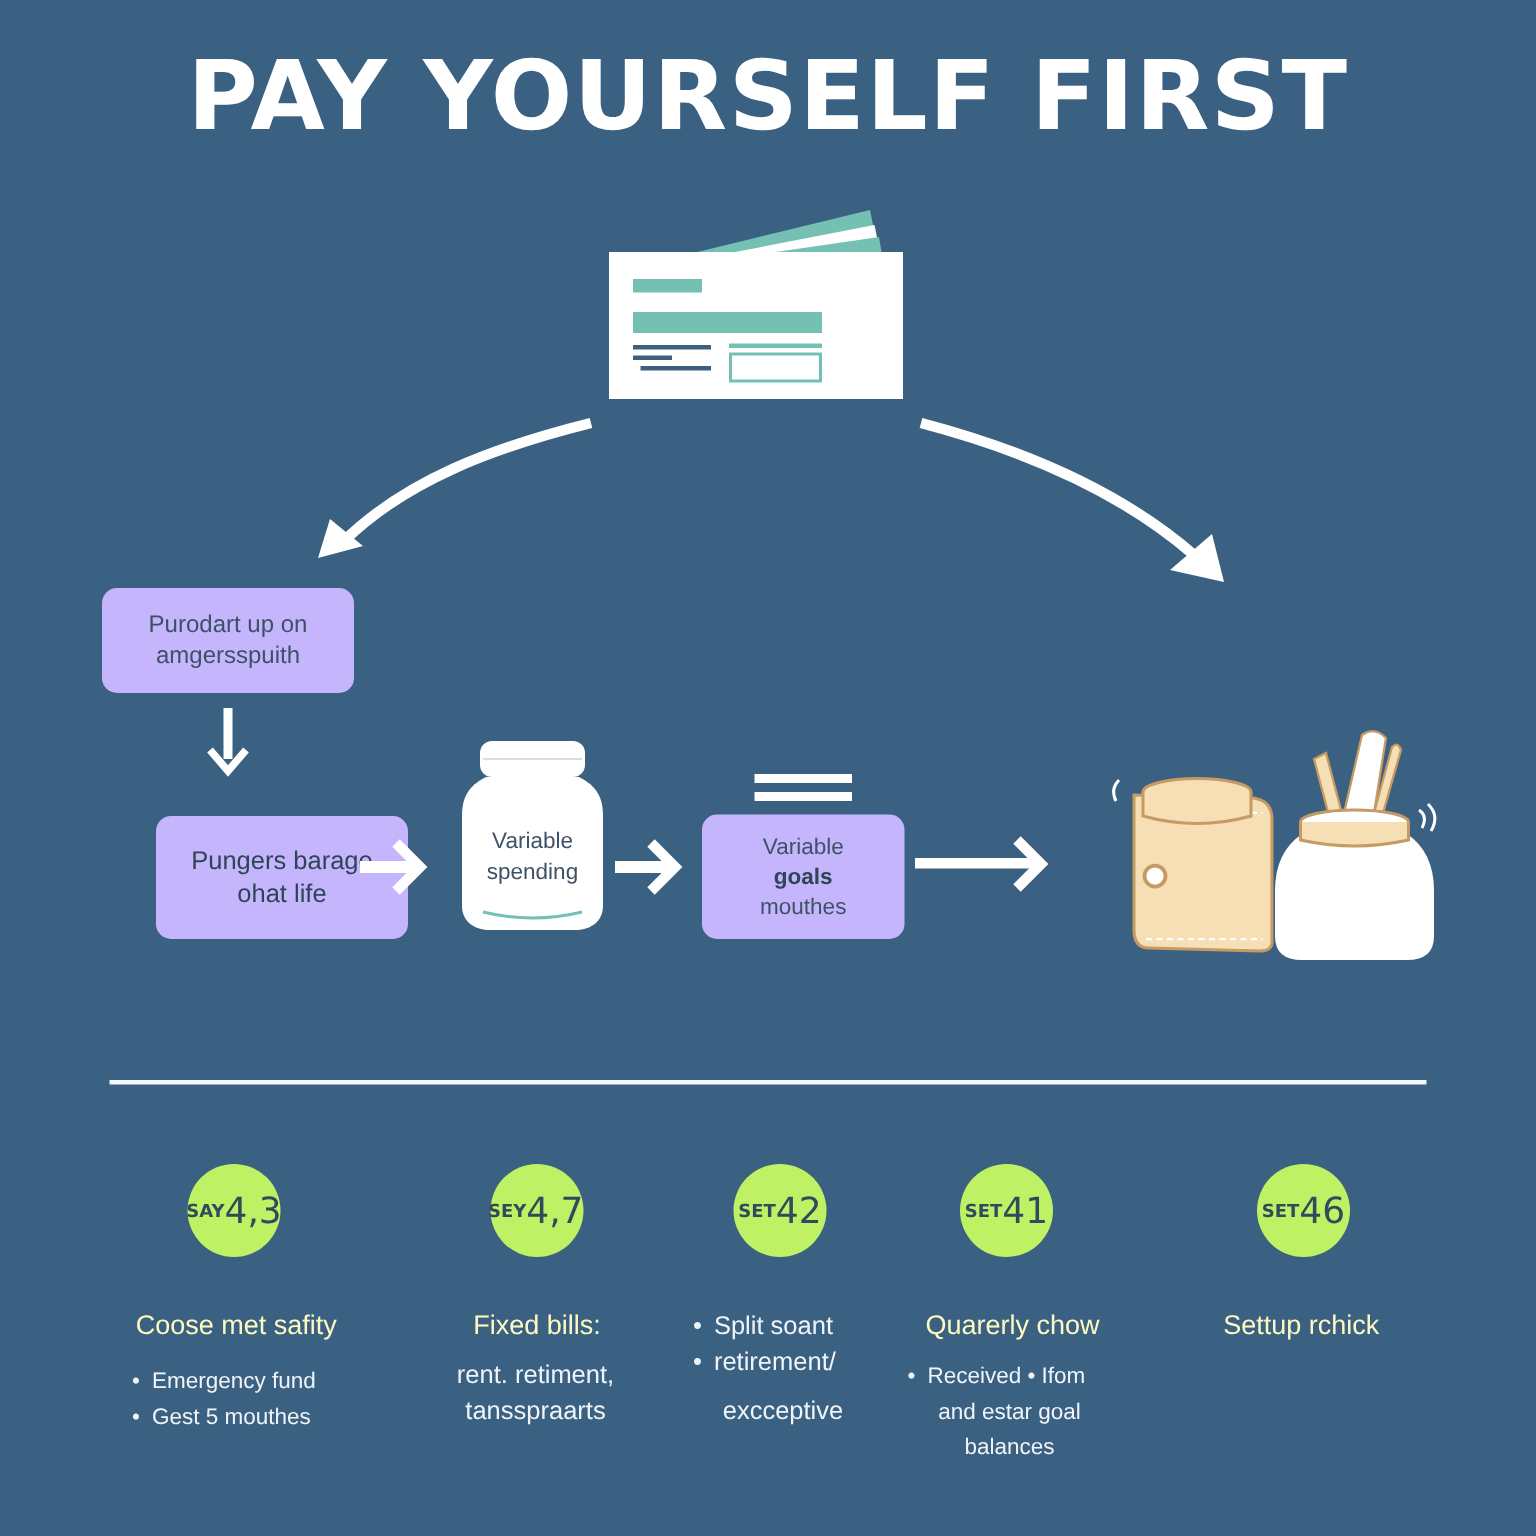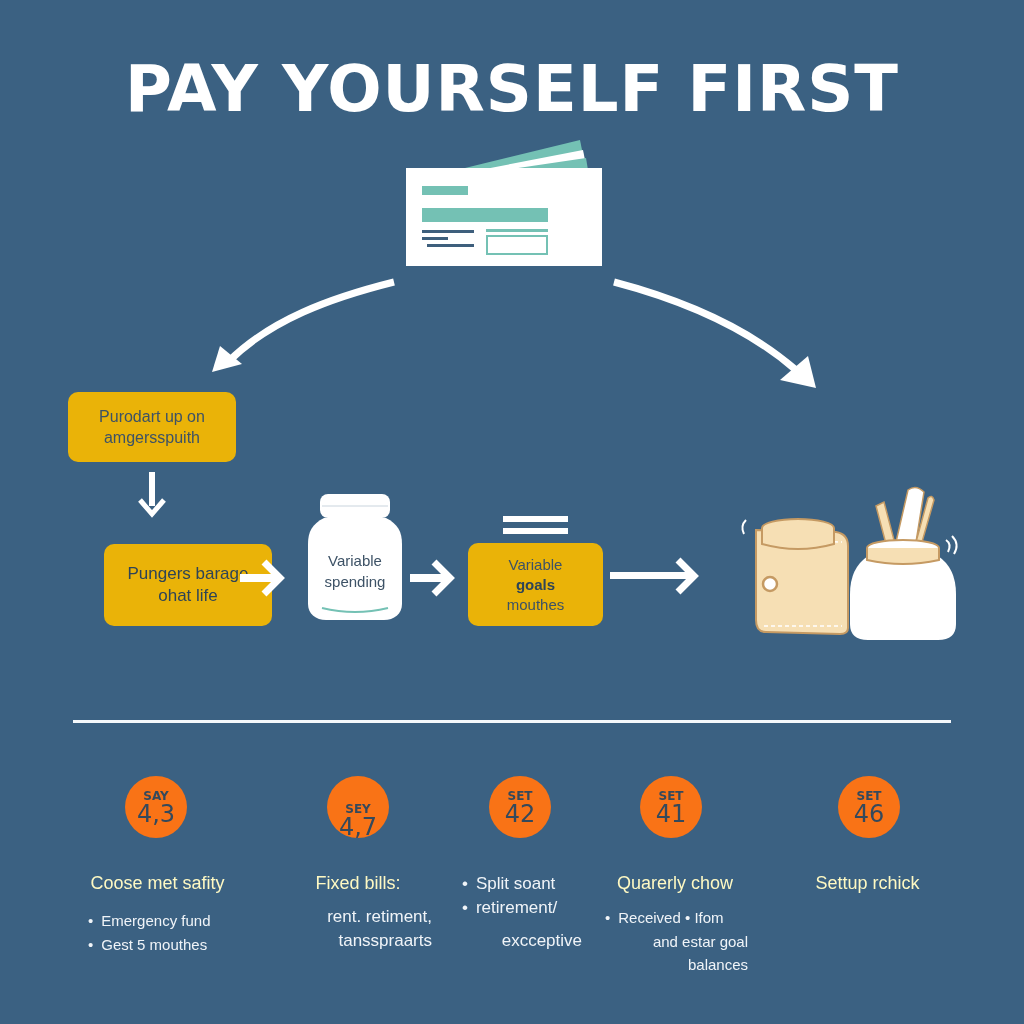--- a/index.html
+++ b/index.html
@@ -7,40 +7,40 @@
     body {
       background: #3b6182;
       font-family: "Liberation Sans", "DejaVu Sans", sans-serif;
       position: relative;
       color: #ffffff;
     }
     .abs { position: absolute; }
     .title {
       left: 0; top: 28px; width: 1024px; text-align: center;
       font-family: "DejaVu Sans", sans-serif; font-weight: bold;
-      font-size: 64px; letter-spacing: 1px; color: #ffffff; margin-top: 24px;
+      font-size: 64px; letter-spacing: 1px; color: #ffffff;
     }
     .box {
-      background: #eab308; border-radius: 10px;
+      background: #c4b5fd; border-radius: 10px;
       color: #3d5266; text-align: center;
       display: flex; flex-direction: column; justify-content: center; align-items: center;
       font-size: 16px; line-height: 21px;
     }
     .box.lg { font-size: 17px; line-height: 22px; color: #2e4457; }
     .box b { font-weight: bold; color: #2e4457; }
     .badge {
       width: 62px; height: 62px; border-radius: 50%;
-      background: #f97316; color: #34495c;
-      display: flex; flex-direction: column; align-items: center; justify-content: center;
+      background: #bef264; color: #34495c;
+      display: flex; align-items: center; justify-content: center;
       font-family: "DejaVu Sans", sans-serif;
     }
     .badge .b-top { font-size: 12px; font-weight: bold; line-height: 13px; }
     .badge .b-num { font-size: 24px; line-height: 22px; }
     .col-title { font-size: 18px; color: #fef9c3; text-align: center; }
-    .col-text { font-size: 16px; color: #f0f4f8; line-height: 24px; text-align: right; }
+    .col-text { font-size: 16px; color: #f0f4f8; line-height: 24px; text-align: center; }
     .bullets { list-style: none; font-size: 15px; line-height: 24px; color: #f0f4f8; }
     .bullets li::before { content: "•"; margin-right: 8px; }
     .divider { left: 73px; top: 720px; width: 878px; height: 3px; background: #f4f8fb; }
   </style>
 </head>
 <body>
 
 <div class="abs title">PAY YOURSELF FIRST</div>
 
 <div class="abs" style="left:400px; top:138px; width:210px; height:132px;">

